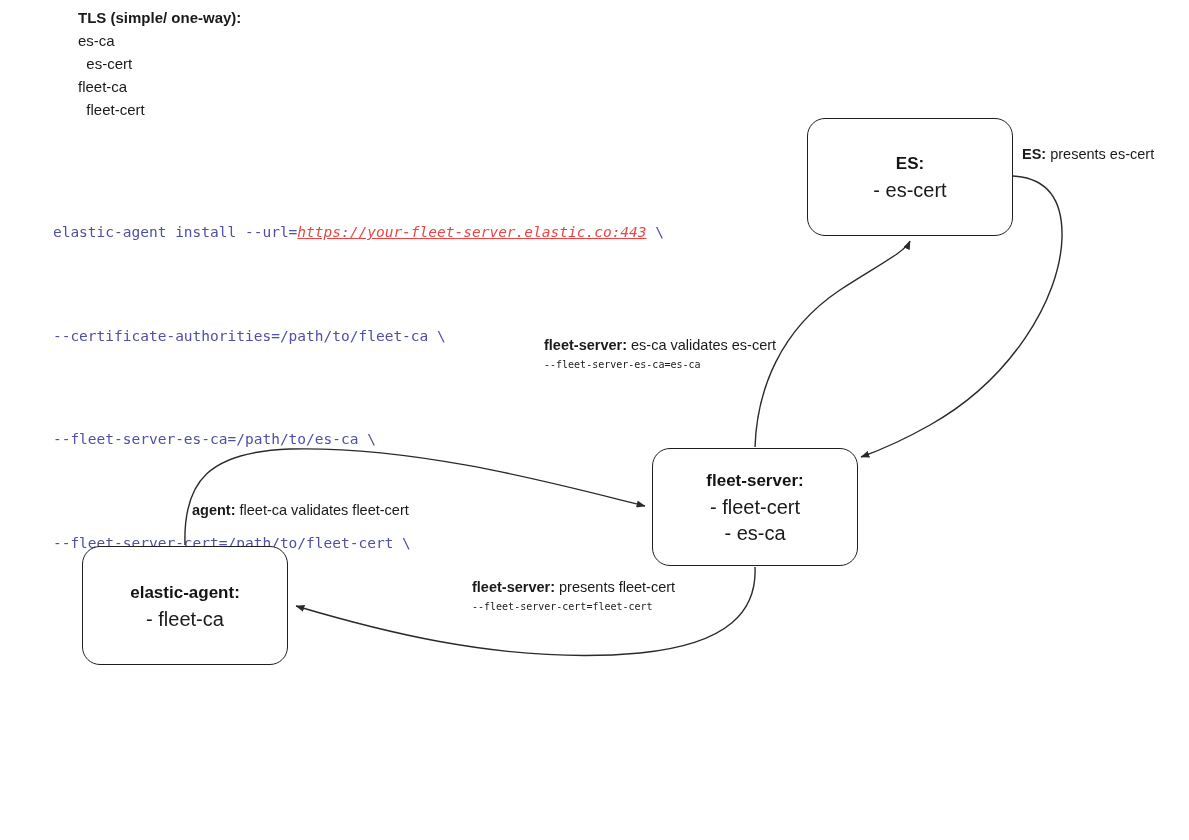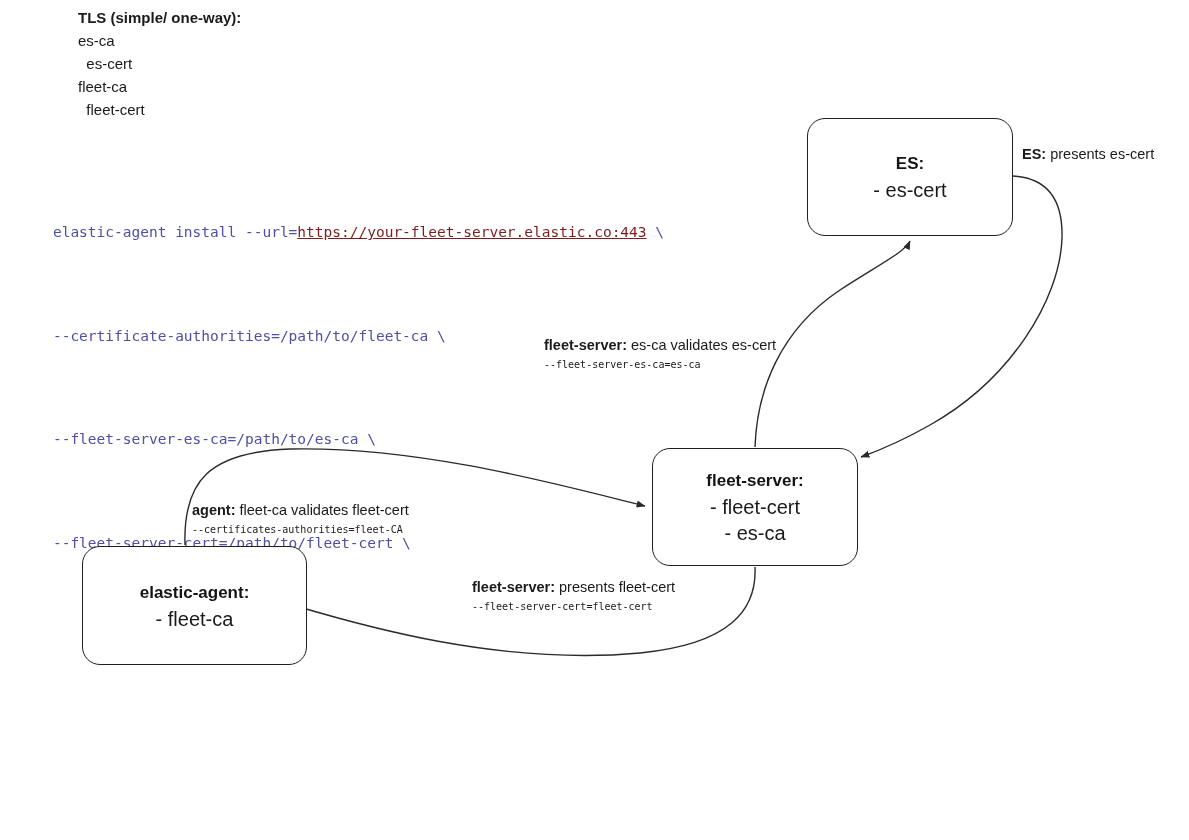--- a/index.html
+++ b/index.html
@@ -41,21 +41,22 @@
     font-size: 14.5px;
     line-height: 20.7px;
     color: #4f4fa8;
     white-space: pre;
   }
   #command-block .code-line {
     white-space: pre;
   }
   #command-block .url {
     text-decoration: underline;
-    color: #7f1d1d;
+    color: #ef4444;
+    font-style: italic;
   }
 
   
   #diagram-canvas {
     position: absolute;
     left: 0;
     top: 0;
     width: 1189px;
     height: 840px;
   }
@@ -80,21 +81,21 @@
     line-height: 26px;
   }
   .node-item {
     font-size: 20px;
     color: #1a1a1a;
     line-height: 26px;
   }
 
   #node-es        { left: 807px;  top: 118px; width: 206px; height: 118px; }
   #node-fleet     { left: 652px;  top: 448px; width: 206px; height: 118px; }
-  #node-agent     { left: 82px;   top: 546px; width: 225px; height: 119px; }
+  #node-agent     { left: 82px;   top: 546px; width: 206px; height: 119px; }
 
   
   .edge-label {
     position: absolute;
     z-index: 4;
     color: #1a1a1a;
   }
   .edge-label .lbl-prose {
     font-family: Liberation Sans, sans-serif;
     font-size: 14.5px;
@@ -182,19 +183,18 @@
   <div class="lbl-prose"><b>ES:</b><span> presents es-cert</span></div>
 </div>
 
 <div class="edge-label" id="label-fs-validates">
   <div class="lbl-prose"><b>fleet-server:</b><span> es-ca validates es-cert</span></div>
   <div class="lbl-code">--fleet-server-es-ca=es-ca</div>
 </div>
 
 <div class="edge-label" id="label-agent-validates">
   <div class="lbl-prose"><b>agent:</b><span> fleet-ca validates fleet-cert</span></div>
-  <div class="lbl-code">--certificates-authorities=fleet-CA</div>
 </div>
 
 <div class="edge-label" id="label-fs-presents">
   <div class="lbl-prose"><b>fleet-server:</b><span> presents fleet-cert</span></div>
   <div class="lbl-code">--fleet-server-cert=fleet-cert</div>
 </div>
 
 </body></html>

